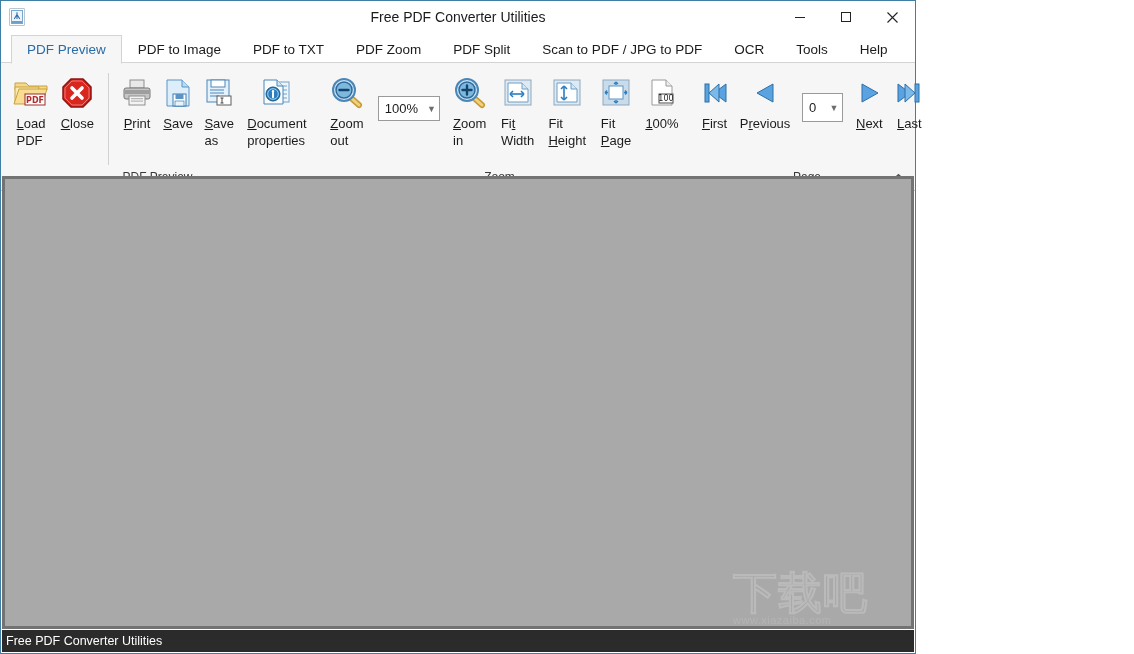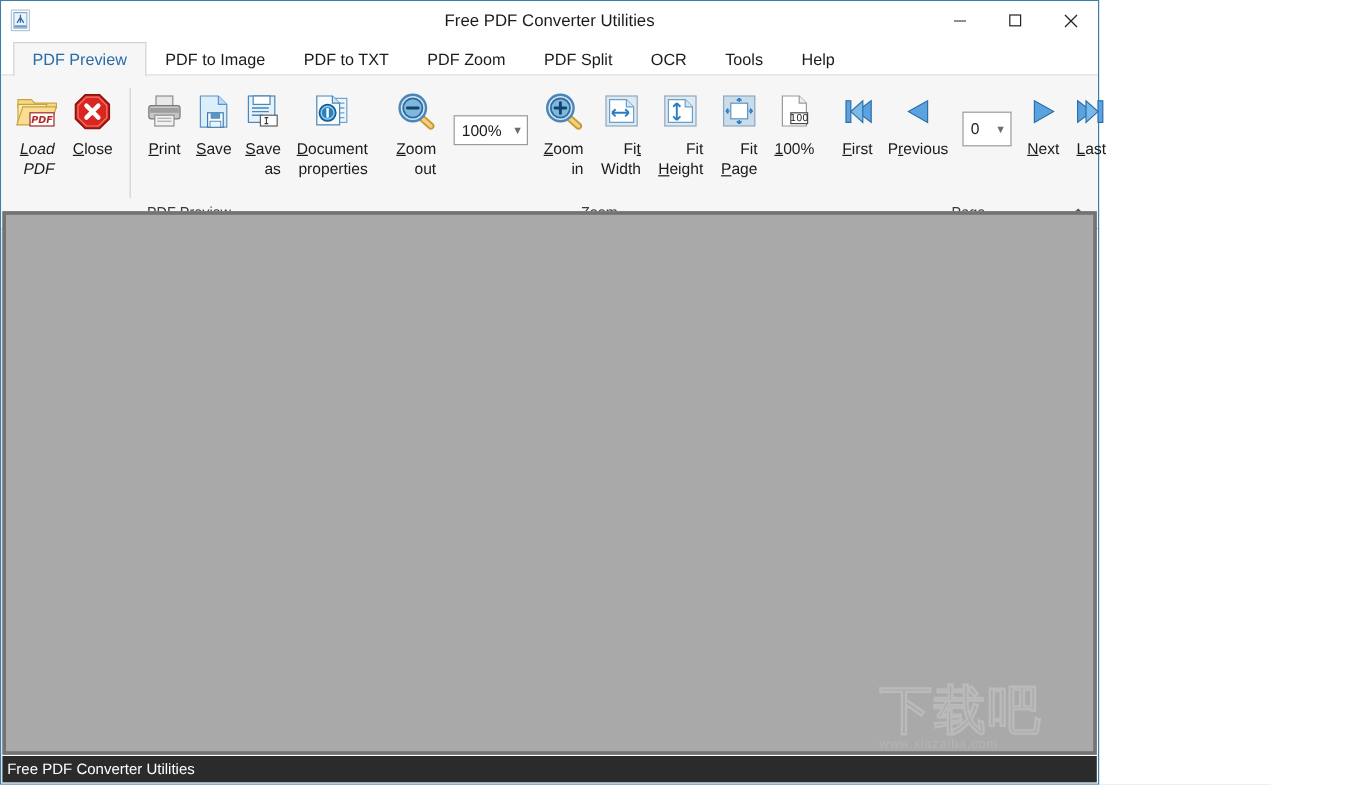--- a/index.html
+++ b/index.html
@@ -81,21 +81,21 @@
     height:112px;
   }
 
   .rbtn{
     display:flex;flex-direction:column;align-items:center;
     padding:2px 3px 0 3px;box-sizing:border-box;
     cursor:default;background:transparent;border:1px solid transparent;
   }
   .rbtn .ico{height:38px;display:flex;align-items:center;justify-content:center;}
   .rbtn .lbl{
-    font-size:13px;color:#1b1b1b;text-align:right;line-height:17px;
+    font-size:13px;color:#1b1b1b;text-align:left;line-height:17px;
     margin-top:3px;white-space:pre-line;
   }
   .u{text-decoration:underline;}
 
   
   .combo{
     display:inline-flex;align-items:center;
     background:#ffffff;border:1px solid #9a9a9a;box-sizing:border-box;
     font-size:13px;color:#1b1b1b;
   }
@@ -174,31 +174,32 @@
       </div>
     </div>
   </div>
 
   <div class="tabstrip">
     <div class="tab active">PDF Preview</div>
     <div class="tab">PDF to Image</div>
     <div class="tab">PDF to TXT</div>
     <div class="tab">PDF Zoom</div>
     <div class="tab">PDF Split</div>
+    <div class="tab">Scan to PDF / JPG to PDF</div>
     <div class="tab">OCR</div>
     <div class="tab">Tools</div>
     <div class="tab">Help</div>
   </div>
 
   <div class="ribbon">
 
     <div class="rgroup" style="width:313px;">
       <div class="rgroup-items" style="padding-left:6px;">
 
-        <div class="rbtn" style="width:54px;font-style:italic;">
+        <div class="rbtn" style="width:54px;">
           <span class="ico">
             <svg width="36" height="32" viewBox="0 0 36 32">
               <path d="M2 6 h11 l3 3 h18 v4 H2z" fill="#f5d98a" stroke="#c9a33c"></path>
               <path d="M2 10 h24 l-4 15 H2z" fill="#fbe9b4" stroke="#c9a33c"></path>
               <path d="M6 12 h28 l-5 15 H1z" fill="#f8dd92" stroke="#c9a33c"></path>
               <rect x="12" y="17" width="20" height="11" fill="#ffffff" stroke="#9c2b2b"></rect>
               <text x="22" y="25.5" font-size="8" font-family="DejaVu Sans, sans-serif" font-weight="bold" fill="#b12b2b" text-anchor="middle">PDF</text>
             </svg>
           </span>
           <span class="lbl"><span class="u">L</span>oad<br>PDF</span>

